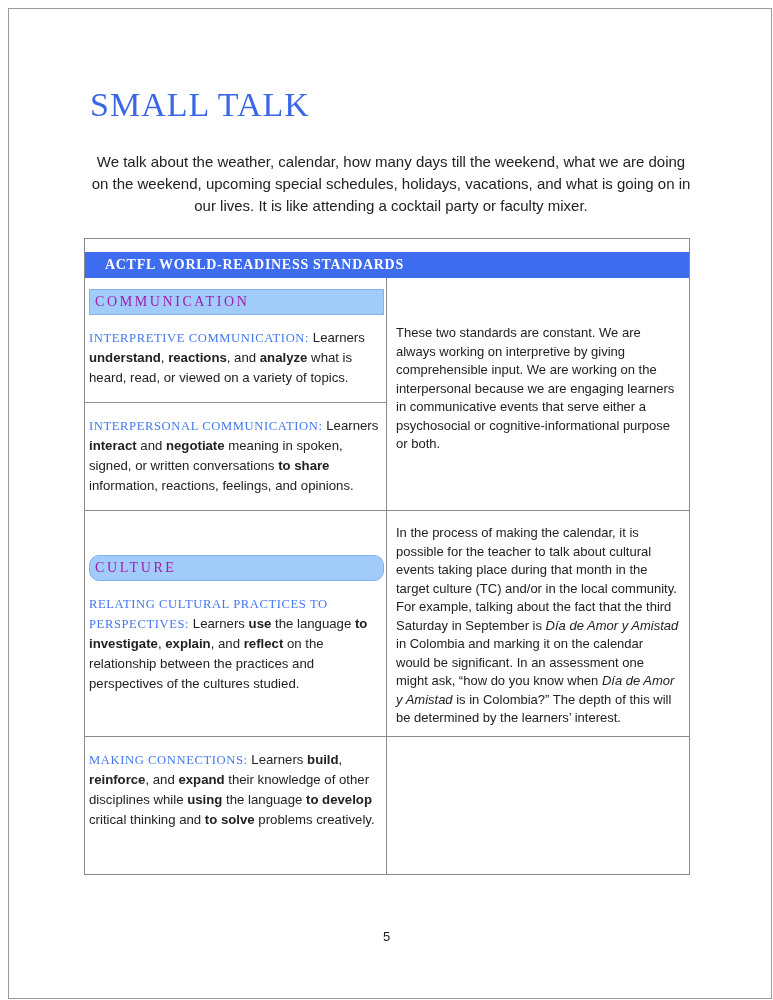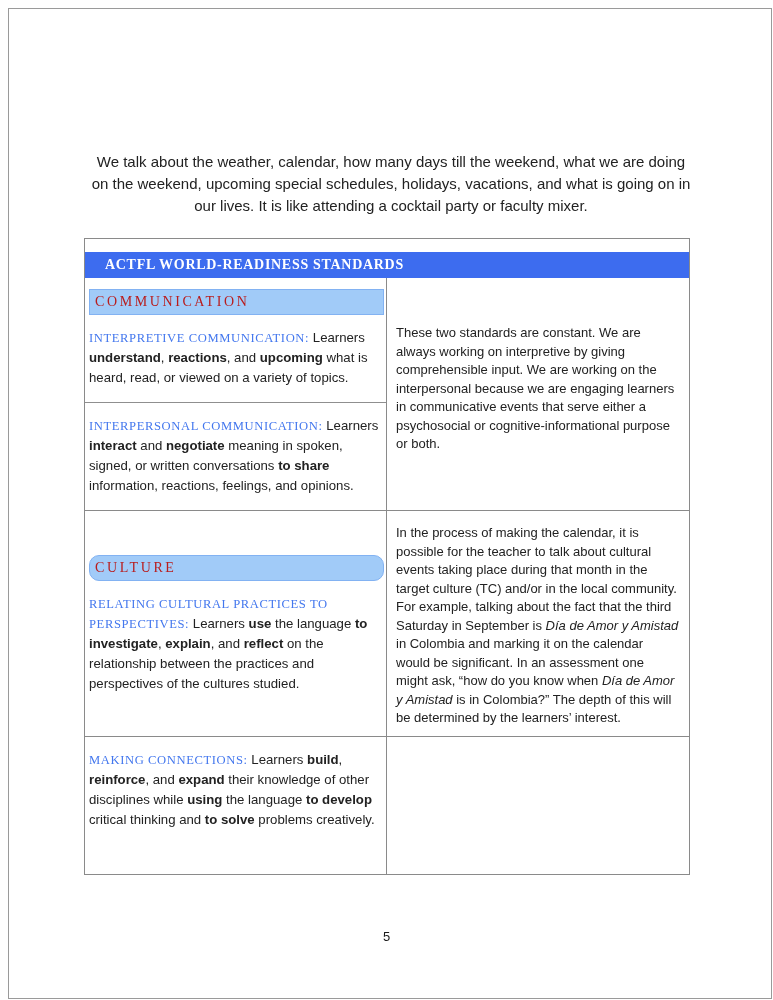--- a/index.html
+++ b/index.html
@@ -53,21 +53,21 @@
   .cell-right{flex:1;box-sizing:border-box;padding:13px 10px 8px 9px;}
   .row-1{min-height:208px;}
   .row-2{min-height:208px;}
   .row-3{min-height:137px;}
   .section-bar{
     height:26px;line-height:24px;box-sizing:border-box;
     margin:11px 2px 0 4px;padding-left:5px;
     background:var(--section-bar-bg,#A1CBF8);
     border:1px solid var(--section-bar-border,#82B2F2);
     font-family:"Liberation Serif", serif;
-    font-size:14px;letter-spacing:2.6px;color:#b91c1c;
+    font-size:14px;letter-spacing:2.6px;color:#a21caf;
   }
   .row-2 .section-bar{margin-top:44px;border-radius:10px;}
   .row-3 .section-bar{margin-top:17px;}
   .std-text{
     margin:13px 6px 14px 4px;
     font-size:13.2px;line-height:20px;color:var(--body-text,#222222);
   }
   .sub-divider{border-top:1px solid #8f8f8f;height:0;width:100%;}
   .std-label{
     font-family:"Liberation Serif", serif;
@@ -86,32 +86,33 @@
     position:absolute;left:0;top:929px;width:773px;
     text-align:center;font-size:13px;color:#1a1a1a;
   }
 </style>
 </head>
 <body>
 
 <div id="page">
   <div id="page-frame"></div>
 
+  <h1 id="doc-title">SMALL TALK</h1>
 
   <p id="intro">We talk about the weather, calendar, how many days till the weekend, what we are doing on the weekend, upcoming special schedules, holidays, vacations, and what is going on in our lives. It is like attending a cocktail party or faculty mixer.</p>
 
   <div id="standards-table">
     <div class="table-pad-top"></div>
 
     <div class="header-bar">ACTFL WORLD-READINESS STANDARDS</div>
 
     <div class="t-row row-1">
       <div class="cell-left">
         <div class="section-bar">COMMUNICATION</div>
-        <p class="std-text"><span class="std-label">INTERPRETIVE COMMUNICATION:</span><span> Learners </span><span style="font-weight: bold;">understand</span><span>, </span><span style="font-weight: bold;">reactions</span><span>, and </span><span style="font-weight: bold;">upcoming</span><span> what is heard, read, or viewed on a variety of topics.</span></p>
+        <p class="std-text"><span class="std-label">INTERPRETIVE COMMUNICATION:</span><span> Learners </span><span style="font-weight: bold;">understand</span><span>, </span><span style="font-weight: bold;">reactions</span><span>, and </span><span style="font-weight: bold;">analyze</span><span> what is heard, read, or viewed on a variety of topics.</span></p>
         <div class="sub-divider"></div>
         <p class="std-text"><span class="std-label">INTERPERSONAL COMMUNICATION:</span><span> Learners </span><span style="font-weight: bold;">interact</span><span> and </span><span style="font-weight: bold;">negotiate</span><span> meaning in spoken, signed, or written conversations </span><span style="font-weight: bold;">to share</span><span> information, reactions, feelings, and opinions.</span></p>
       </div>
       <div class="cell-right">
         <p class="note-text"><span>These two standards are constant. We are always working on interpretive by giving comprehensible input. We are working on the interpersonal because we are engaging learners in communicative events that serve either a psychosocial or cognitive-informational purpose or both.</span></p>
       </div>
     </div>
 
     <div class="t-row row-2 bordered">
       <div class="cell-left">

